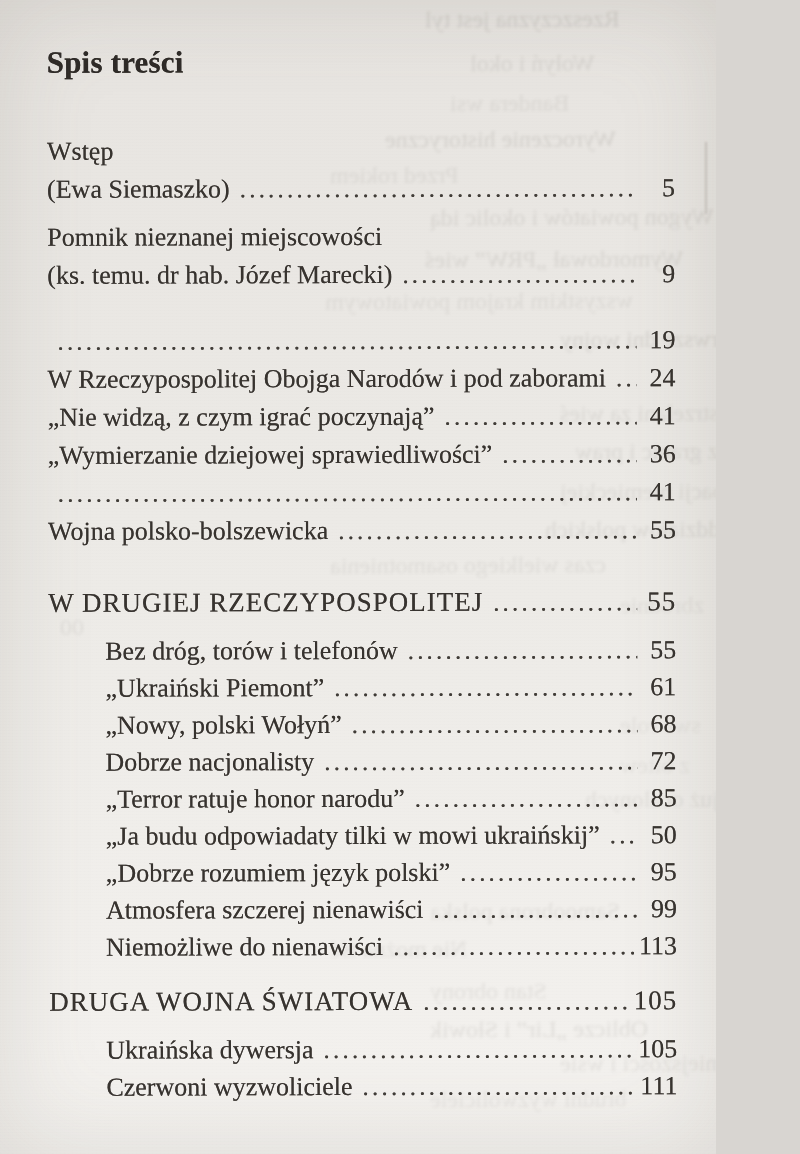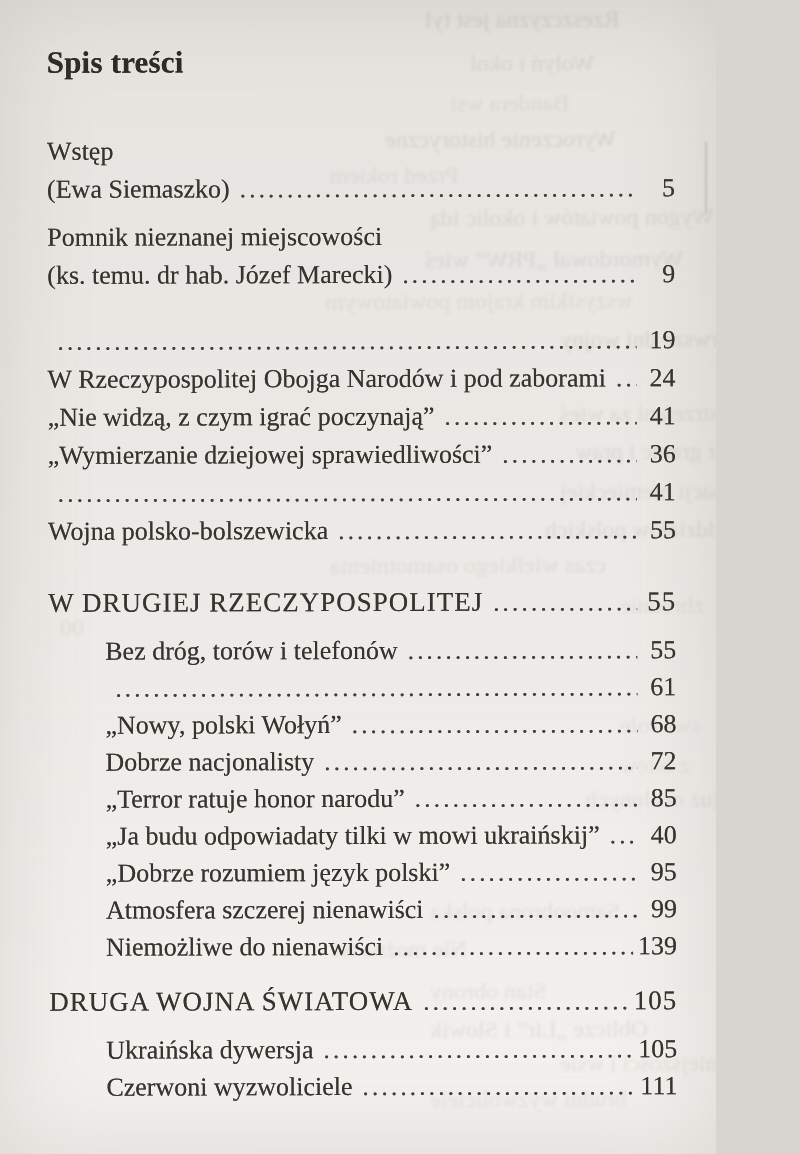--- a/index.html
+++ b/index.html
@@ -119,20 +119,21 @@
           <span class="lab">W DRUGIEJ RZECZYPOSPOLITEJ</span>
           <span class="dots"></span>
           <span class="pg">55</span>
         </div>
         <div class="row sub mt10">
           <span class="lab">Bez dróg, torów i telefonów</span>
           <span class="dots"></span>
           <span class="pg">55</span>
         </div>
         <div class="row sub">
+          <span class="lab">„Ukraiński Piemont”</span>
           <span class="dots"></span>
           <span class="pg">61</span>
         </div>
         <div class="row sub">
           <span class="lab">„Nowy, polski Wołyń”</span>
           <span class="dots"></span>
           <span class="pg">68</span>
         </div>
         <div class="row sub">
           <span class="lab">Dobrze nacjonalisty</span>
@@ -140,36 +141,36 @@
           <span class="pg">72</span>
         </div>
         <div class="row sub">
           <span class="lab">„Terror ratuje honor narodu”</span>
           <span class="dots"></span>
           <span class="pg">85</span>
         </div>
         <div class="row sub">
           <span class="lab">„Ja budu odpowiadaty tilki w mowi ukraińskij”</span>
           <span class="dots"></span>
-          <span class="pg">40</span>
+          <span class="pg">50</span>
         </div>
         <div class="row sub">
           <span class="lab">„Dobrze rozumiem język polski”</span>
           <span class="dots"></span>
           <span class="pg">95</span>
         </div>
         <div class="row sub">
           <span class="lab">Atmosfera szczerej nienawiści</span>
           <span class="dots"></span>
           <span class="pg">99</span>
         </div>
         <div class="row sub">
           <span class="lab">Niemożliwe do nienawiści</span>
           <span class="dots"></span>
-          <span class="pg">139</span>
+          <span class="pg">113</span>
         </div>
         <div class="row caps mt16">
           <span class="lab">DRUGA WOJNA ŚWIATOWA</span>
           <span class="dots"></span>
           <span class="pg">105</span>
         </div>
         <div class="row sub mt10">
           <span class="lab">Ukraińska dywersja</span>
           <span class="dots"></span>
           <span class="pg">105</span>

